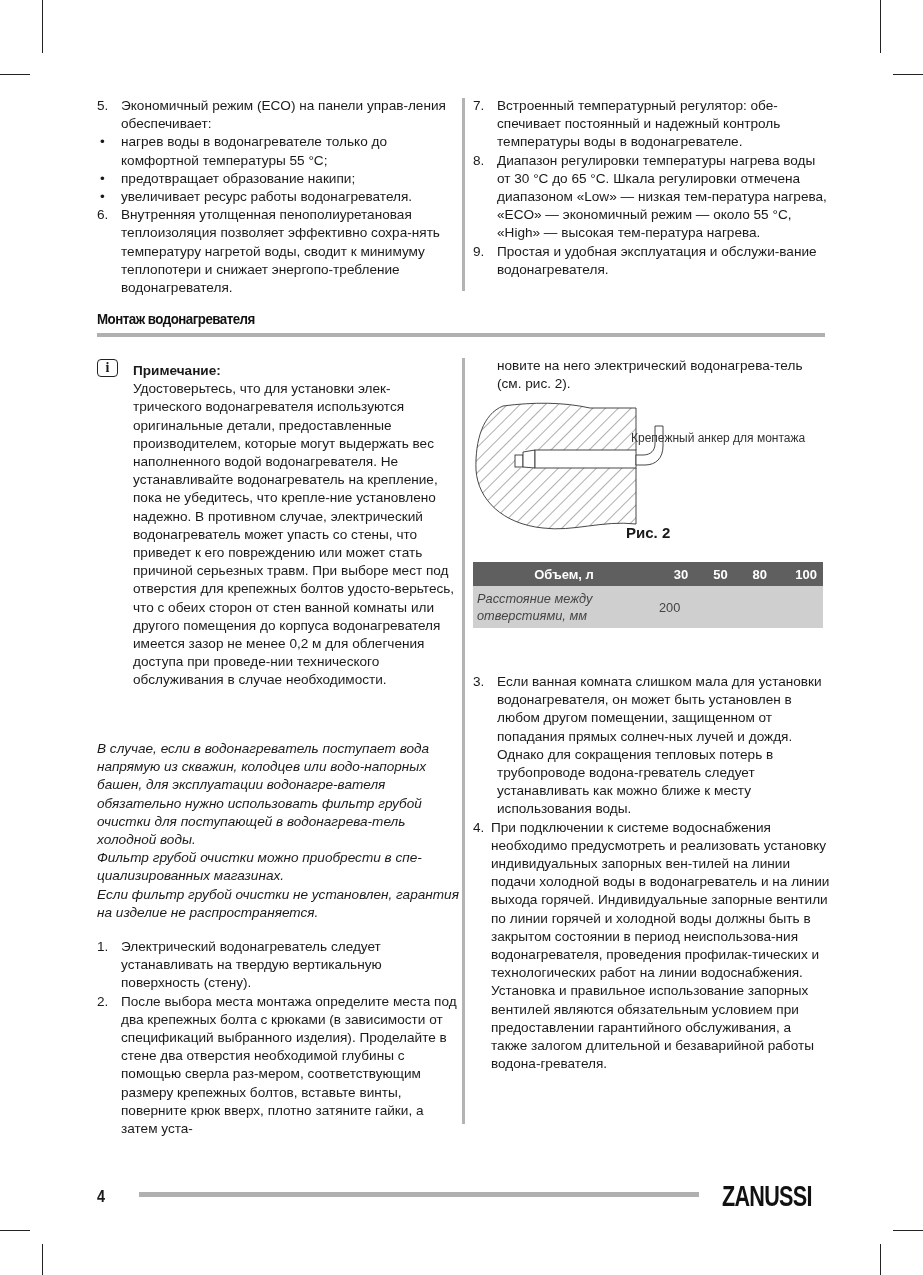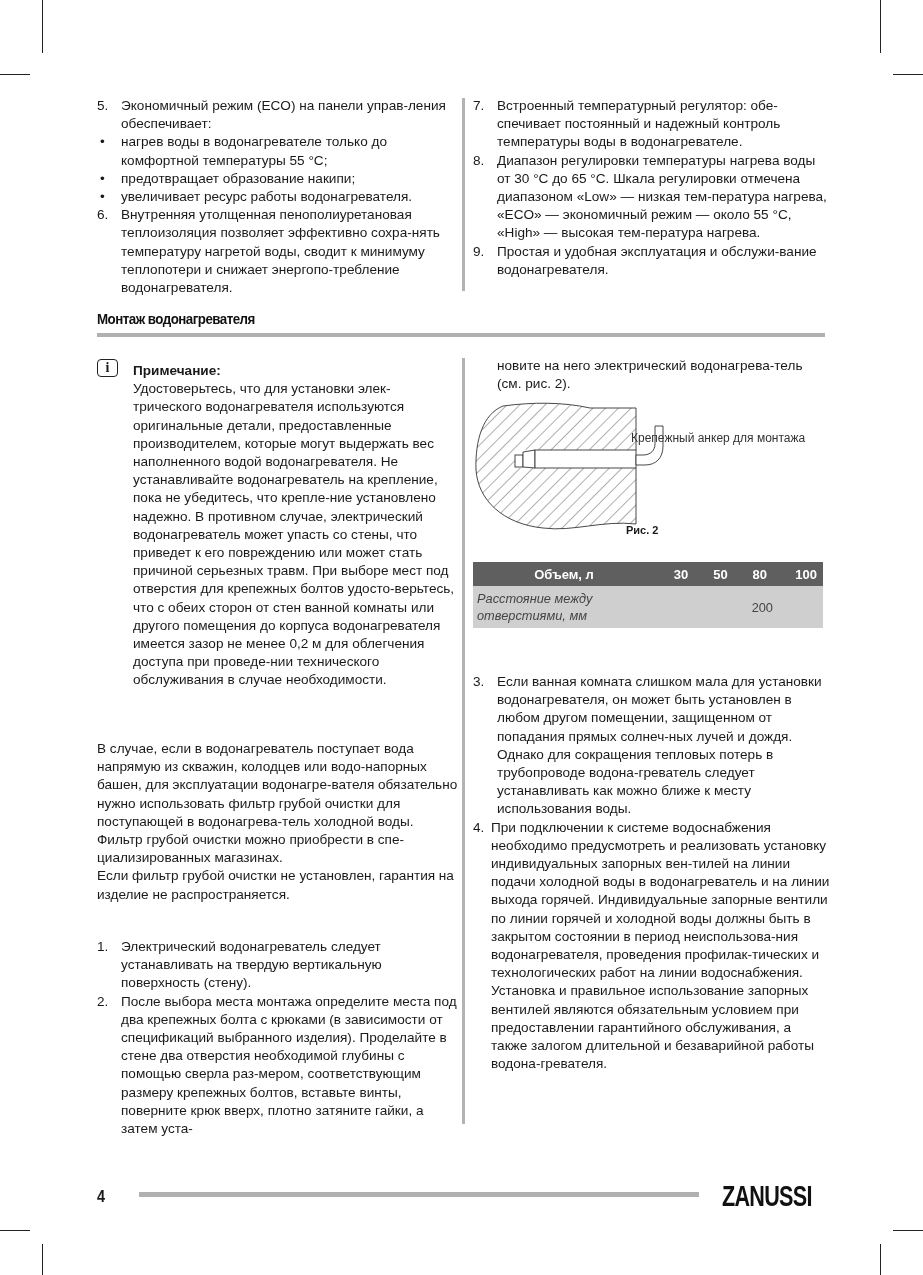--- a/index.html
+++ b/index.html
@@ -19,26 +19,26 @@
     font-family: "Liberation Sans", sans-serif; font-weight: bold; font-size: 15.5px;
     letter-spacing: -0.6px; transform: scaleX(0.86); transform-origin: left center; color: #111; }
   .section-bar { position: absolute; left: 97px; top: 333px; width: 728px; height: 4px; background: #b0b0b0; }
   .note-icon { position: absolute; left: 97px; top: 359px; width: 19px; height: 16px;
     border: 1.6px solid #222; border-radius: 4px; text-align: center;
     font-family: "Liberation Serif", serif; font-weight: bold; font-size: 14px; line-height: 16px; }
   .note-body { position: absolute; left: 133px; top: 362px; width: 326px; font-size: 13.6px; line-height: 18.2px; }
   .note-title { font-weight: bold; }
   .fig { position: absolute; left: 473px; top: 400px; width: 355px; height: 150px; }
   .fig-label { position: absolute; left: 631px; top: 409px; font-size: 12px; color: #333; margin-top: 22px; }
-  .fig-caption { position: absolute; left: 626px; top: 524px; font-size: 11px; font-weight: bold; }
+  .fig-caption { position: absolute; left: 626px; top: 524px; font-size: 15px; font-weight: bold; }
   table.spec { position: absolute; left: 473px; top: 562px; width: 350px; border-collapse: collapse; font-size: 13px; }
   table.spec th { background: #5f5f5f; color: #fff; font-weight: bold; height: 24px; padding: 0 6px; text-align: right; }
   table.spec th.first { text-align: center; }
   table.spec td { background: #cfcfcf; color: #444; padding: 4px 4px; font-size: 12.8px; line-height: 17px; }
-  table.spec td.val { text-align: right; margin-top: 44px; }
+  table.spec td.val { text-align: left; margin-top: 44px; }
   .footer-num { position: absolute; left: 97px; top: 1187px; font-weight: bold; font-size: 17px;
     transform: scaleX(0.85); transform-origin: left; }
   .footer-bar { position: absolute; left: 139px; top: 1192px; width: 560px; height: 5px; background: #b0b0b0; }
   .logo { position: absolute; left: 722px; top: 1180px; font-weight: bold; font-size: 30px; letter-spacing: -1px;
     transform: scaleX(0.72); transform-origin: left; color: #111; line-height: 32px; }
 </style>
 </head>
 <body>
 
 <div class="crop" style="left:42px;top:0;width:1px;height:53px;"></div>
@@ -69,21 +69,21 @@
 
 <div class="section-title">Монтаж водонагревателя</div>
 <div class="section-bar"></div>
 
 <div class="note-icon">i</div>
 <div class="note-body">
   <div class="note-title">Примечание:</div>
   <div>Удостоверьтесь, что для установки элек-трического водонагревателя используются оригинальные детали, предоставленные производителем, которые могут выдержать вес наполненного водой водонагревателя. Не устанавливайте водонагреватель на крепление, пока не убедитесь, что крепле-ние установлено надежно. В противном случае, электрический водонагреватель может упасть со стены, что приведет к его повреждению или может стать причиной серьезных травм. При выборе мест под отверстия для крепежных болтов удосто-верьтесь, что с обеих сторон от стен ванной комнаты или другого помещения до корпуса водонагревателя имеется зазор не менее 0,2 м для облегчения доступа при проведе-нии технического обслуживания в случае необходимости.</div>
 </div>
 
-<div class="col col-left" style="top:740px;">
+<div class="col col-left" style="top:740px;font-style:italic;">
   <p>В случае, если в водонагреватель поступает вода напрямую из скважин, колодцев или водо-напорных башен, для эксплуатации водонагре-вателя обязательно нужно использовать фильтр грубой очистки для поступающей в водонагрева-тель холодной воды.</p>
   <p>Фильтр грубой очистки можно приобрести в спе-циализированных магазинах.</p>
   <p>Если фильтр грубой очистки не установлен, гарантия на изделие не распространяется.</p>
 </div>
 
 <div class="col col-left" style="top:938px;">
   <div class="li"><span class="num">1.</span><span>Электрический водонагреватель следует устанавливать на твердую вертикальную поверхность (стену).</span></div>
   <div class="li"><span class="num">2.</span><span>После выбора места монтажа определите места под два крепежных болта с крюками (в зависимости от спецификаций выбранного изделия). Проделайте в стене два отверстия необходимой глубины с помощью сверла раз-мером, соответствующим размеру крепежных болтов, вставьте винты, поверните крюк вверх, плотно затяните гайки, а затем уста-</span></div>
 </div>
 

